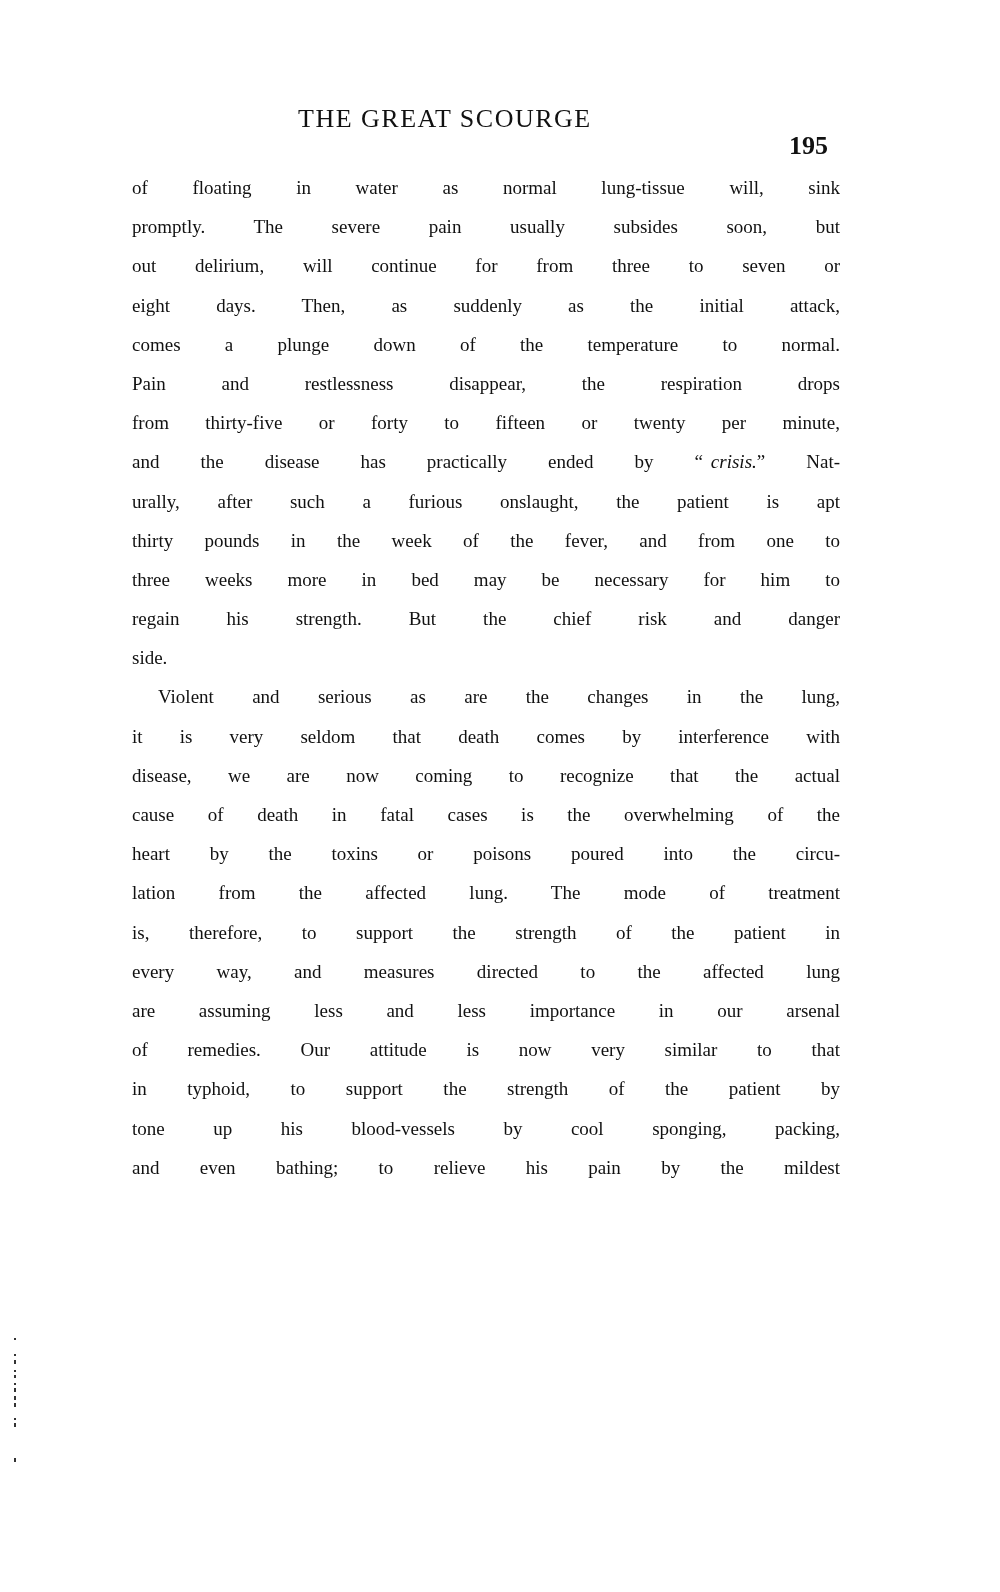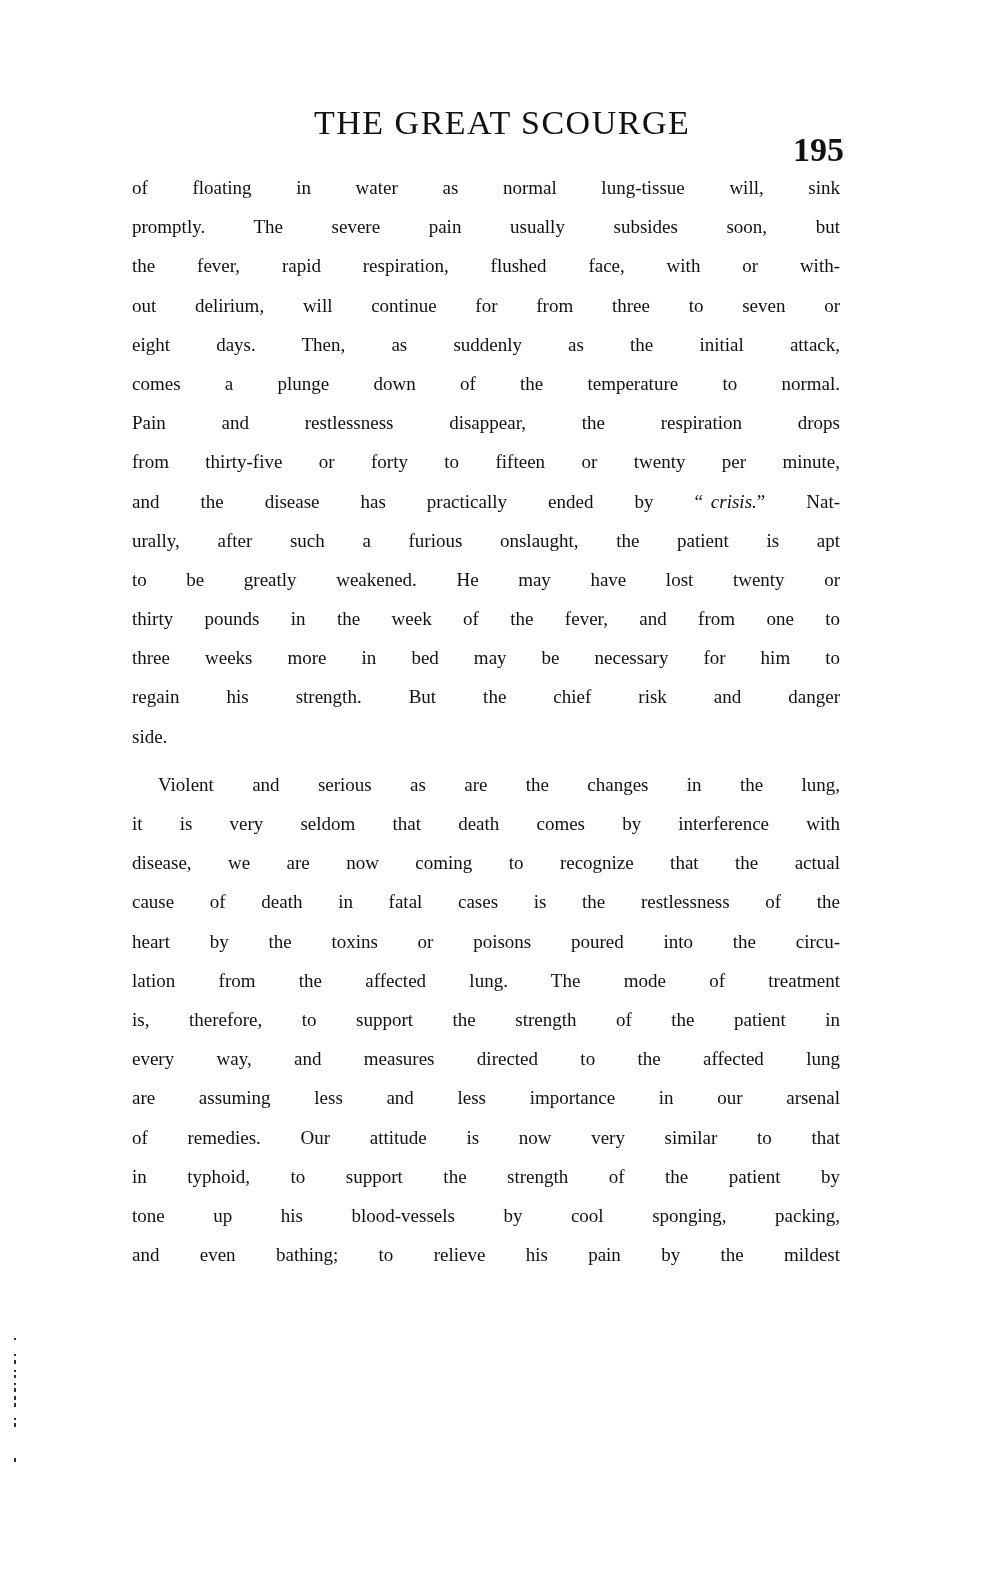--- a/index.html
+++ b/index.html
@@ -11,24 +11,24 @@
       width: 1000px;
       height: 1592px;
       position: relative;
       overflow: hidden;
       color: #111111;
       font-family: "Liberation Serif", "DejaVu Serif", serif;
     }
     .header {
       position: absolute;
       top: 104px;
-      left: 132px;
+      left: 116px;
       width: 708px;
       height: 40px;
-      font-size: 34px;
+      font-size: 26px;
       letter-spacing: 1.5px;
     }
     .running-title {
       position: absolute;
       left: 182px;
       top: 0;
       white-space: nowrap;
     }
     .page-number {
       position: absolute;
@@ -51,21 +51,20 @@
       font-size: 19px;
       white-space: nowrap;
       text-align: justify;
       text-align-last: justify;
     }
     .line.last {
       text-align-last: left;
     }
     .line.indent {
       padding-left: 26px;
-      margin-top: 9px;
     }
     .line em {
       font-style: italic;
       margin-left: 8px;
     }
     .margin-marks {
       position: absolute;
       left: 14px;
       top: 1338px;
       width: 4px;
@@ -84,40 +83,38 @@
 <div class="header">
   <span class="running-title">THE GREAT SCOURGE</span>
   <span class="page-number">195</span>
 </div>
 
 <div class="body-text">
 
   <div>
     <span class="line">of floating in water as normal lung-tissue will, sink</span>
     <span class="line">promptly.  The severe pain usually subsides soon, but</span>
-    <span class="line">the fever, rapid respiration, flushed face, with or with-</span>
     <span class="line">out delirium, will continue for from three to seven or</span>
     <span class="line">eight days.  Then, as suddenly as the initial attack,</span>
     <span class="line">comes a plunge down of the temperature to normal.</span>
     <span class="line">Pain and restlessness disappear, the respiration drops</span>
     <span class="line">from thirty-five or forty to fifteen or twenty per minute,</span>
     <span class="line"><span>and the disease has practically ended by “</span><em>crisis.</em><span>”  Nat-</span></span>
     <span class="line">urally, after such a furious onslaught, the patient is apt</span>
-    <span class="line">to be greatly weakened.  He may have lost twenty or</span>
     <span class="line">thirty pounds in the week of the fever, and from one to</span>
     <span class="line">three weeks more in bed may be necessary for him to</span>
     <span class="line">regain his strength.  But the chief risk and danger</span>
     <span class="line last">side.</span>
   </div>
 
   <div>
     <span class="line indent">Violent and serious as are the changes in the lung,</span>
     <span class="line">it is very seldom that death comes by interference with</span>
     <span class="line">disease, we are now coming to recognize that the actual</span>
-    <span class="line">cause of death in fatal cases is the restlessness of the</span>
+    <span class="line">cause of death in fatal cases is the overwhelming of the</span>
     <span class="line">heart by the toxins or poisons poured into the circu-</span>
     <span class="line">lation from the affected lung.  The mode of treatment</span>
     <span class="line">is, therefore, to support the strength of the patient in</span>
     <span class="line">every way, and measures directed to the affected lung</span>
     <span class="line">are assuming less and less importance in our arsenal</span>
     <span class="line">of remedies.  Our attitude is now very similar to that</span>
     <span class="line">in typhoid, to support the strength of the patient by</span>
     <span class="line">tone up his blood-vessels by cool sponging, packing,</span>
     <span class="line">and even bathing; to relieve his pain by the mildest</span>
   </div>

